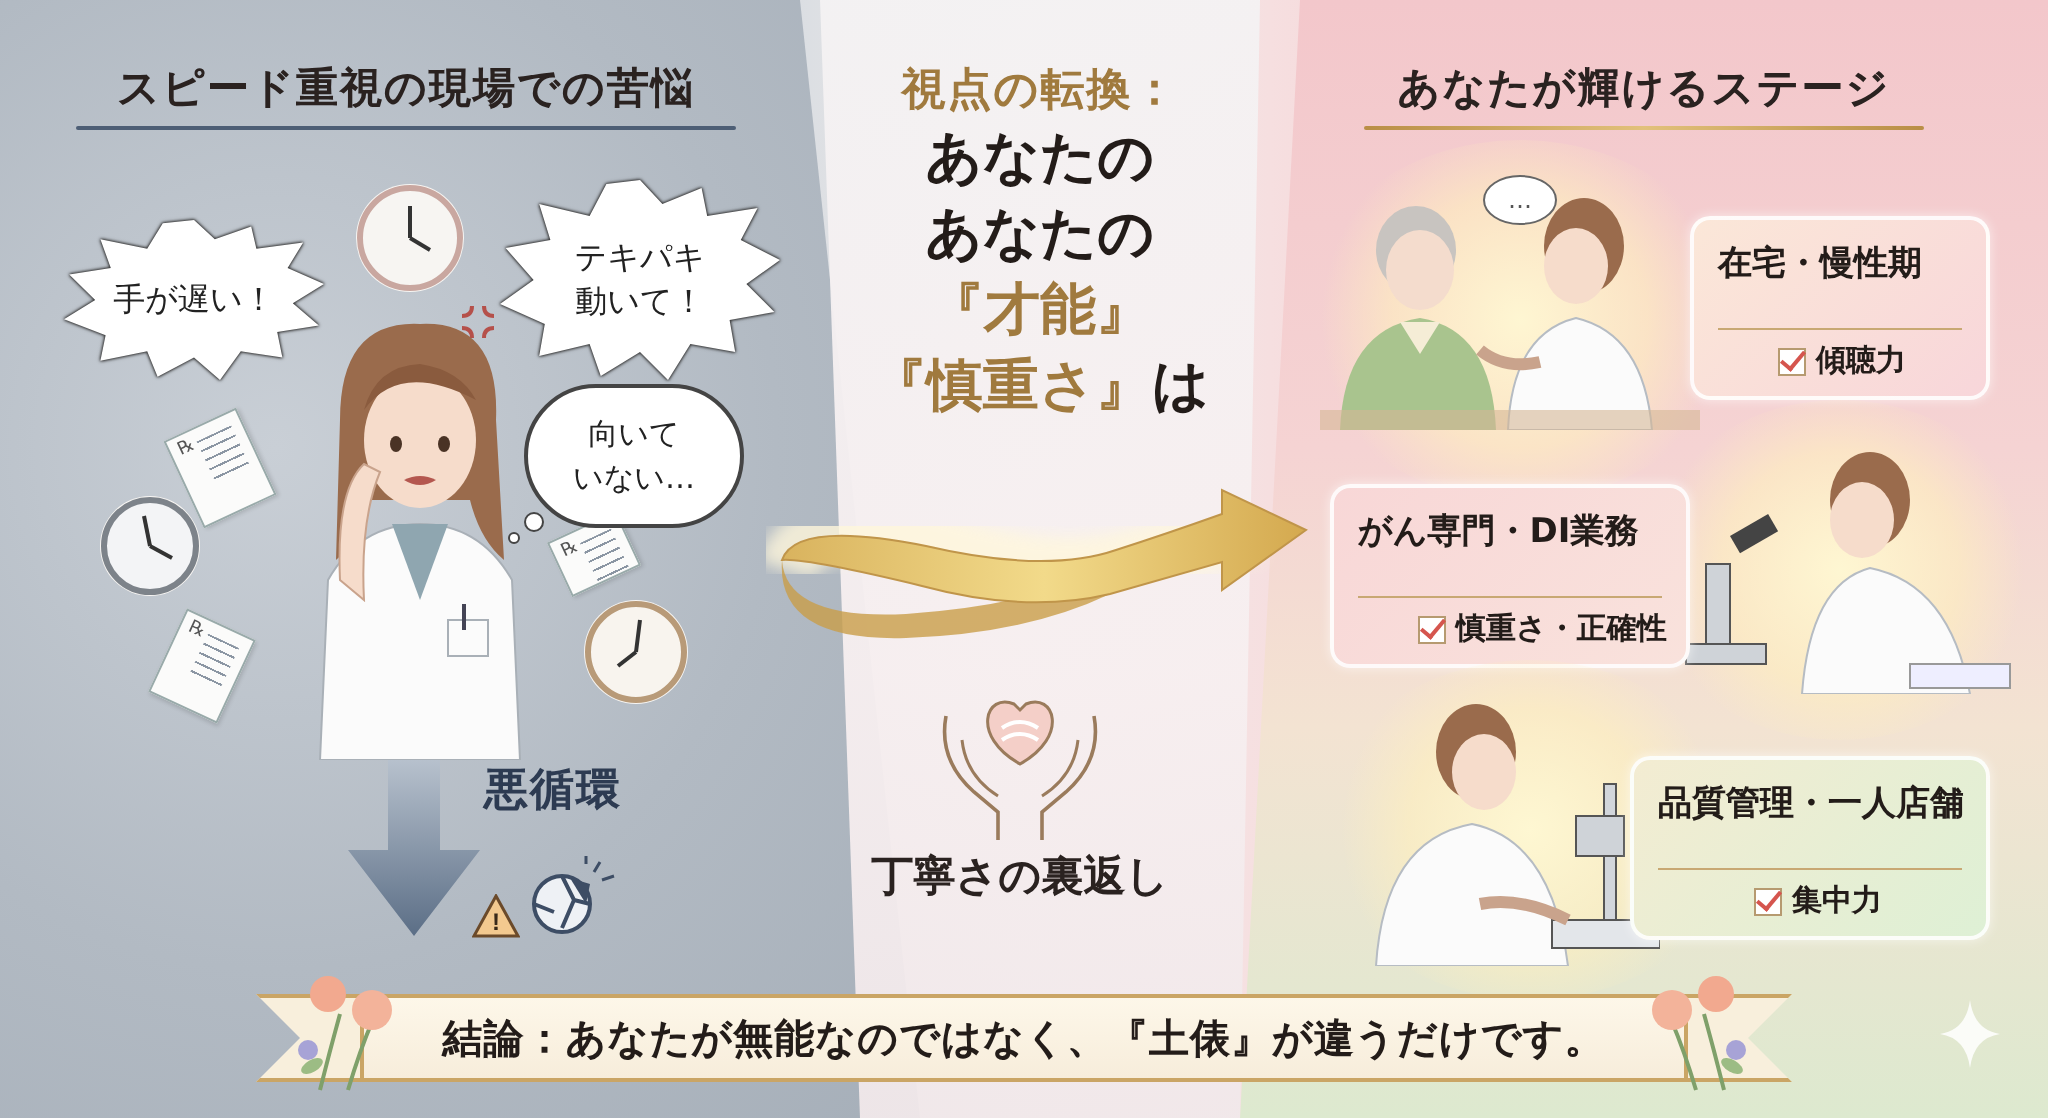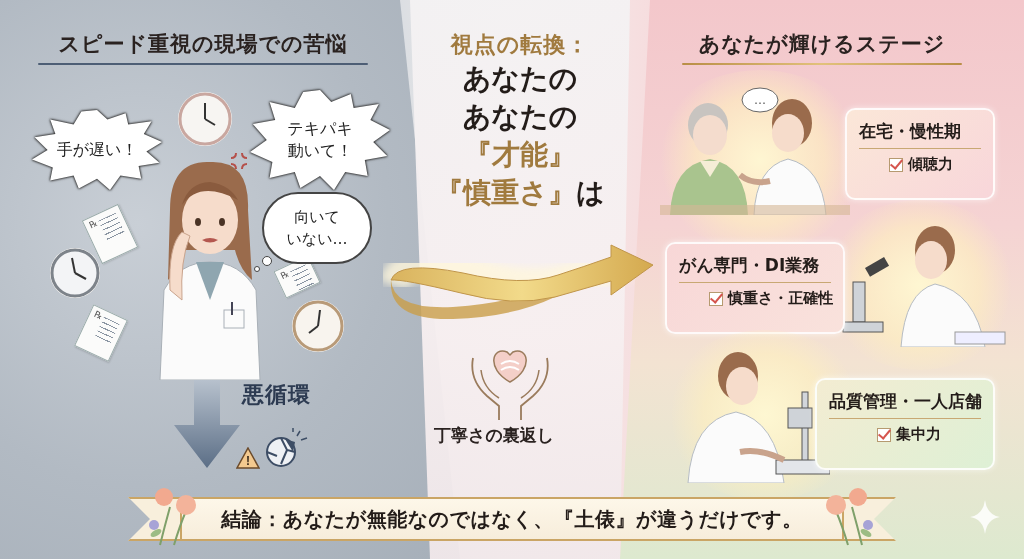--- a/index.html
+++ b/index.html
@@ -42,21 +42,21 @@
   
   #center-block { position: absolute; left: 410px; top: 30px; width: 220px; text-align: center; }
   #center-heading { font-size: 22px; font-weight: bold; color: #a07a3e; letter-spacing: 1px; }
   .center-line { font-size: 28px; font-weight: bold; color: #231c19; line-height: 38px; }
   .gold { color: #a07a3e; }
   #center-lines { margin-top: 0; }
 
   
   #ribbon { position: absolute; left: 383px; top: 235px; width: 290px; height: 90px; }
   #heart-hands { position: absolute; left: 465px; top: 340px; width: 90px; height: 80px; }
-  #center-caption { position: absolute; left: 434px; top: 424px; width: 180px; text-align: left; font-size: 17px; font-weight: bold; color: #2a2220; }
+  #center-caption { position: absolute; left: 420px; top: 424px; width: 180px; text-align: center; font-size: 21px; font-weight: bold; color: #2a2220; }
 
   
   .bubble {
     position: absolute; background: #fff; border: 2px solid #3a3a3a; color: #222;
     font-weight: normal; text-align: center; display: flex; align-items: center; justify-content: center;
     line-height: 22px;
   }
   .spiky { clip-path: polygon(50% 0%, 58% 12%, 72% 4%, 74% 18%, 92% 14%, 86% 30%, 100% 40%, 88% 52%, 98% 66%, 82% 70%, 84% 86%, 68% 82%, 60% 100%, 50% 86%, 36% 98%, 32% 82%, 14% 88%, 16% 72%, 0% 62%, 12% 50%, 2% 34%, 18% 30%, 14% 12%, 32% 18%, 38% 2%); border: none; }
   .spiky-wrap { position: absolute; filter: drop-shadow(0 0 0.8px #333) drop-shadow(0 0 0.8px #333); }
   #bubble-notfit {
@@ -77,21 +77,21 @@
   #vicious-label { position: absolute; left: 242px; top: 380px; font-size: 22px; font-weight: bold; color: #2d3b52; letter-spacing: 1px; }
   #warning-icon { position: absolute; left: 236px; top: 447px; width: 24px; height: 22px; }
   #broken-icon { position: absolute; left: 263px; top: 428px; width: 46px; height: 40px; }
 
   
   .card {
     position: absolute; border-radius: 10px; border: 2px solid rgba(255,255,255,0.85);
     box-shadow: 0 0 6px rgba(255,255,255,0.6);
     padding: 10px 12px;
   }
-  .card-title { font-size: 17px; font-weight: bold; color: #231c19; padding-bottom: 5px; border-bottom: 1.5px solid #c8a873; white-space: nowrap; }
+  .card-title { font-size: 17px; font-weight: bold; color: #231c19; padding-bottom: 21px; border-bottom: 1.5px solid #c8a873; white-space: nowrap; }
   .card-skill { margin-top: 6px; font-size: 15px; font-weight: bold; color: #231c19; display: flex; align-items: center; gap: 5px; white-space: nowrap; margin-left: 30px; }
   .checkbox { width: 14px; height: 14px; border: 1.5px solid #b69a70; background: #fff; position: relative; flex: none; }
   .checkbox::after { content: ""; position: absolute; left: 3px; top: -2px; width: 5px; height: 10px; border-right: 2.5px solid #d5554e; border-bottom: 2.5px solid #d5554e; transform: rotate(40deg); }
 
   #card-home { left: 845px; top: 108px; width: 150px; height: 92px; background: linear-gradient(135deg, #fbe7d8, #f8d6da); }
   #card-onc { left: 665px; top: 242px; width: 180px; height: 92px; background: linear-gradient(135deg, #f8d7d7, #f9e2dc); }
   #card-qc { left: 815px; top: 378px; width: 180px; height: 92px; background: linear-gradient(135deg, #f3ecd2, #def0d5); }
 
   .glow { position: absolute; border-radius: 50%; background: radial-gradient(circle, rgba(255,248,210,0.95) 0%, rgba(255,240,190,0.6) 45%, rgba(255,240,200,0) 70%); }
   .scene { position: absolute; }

